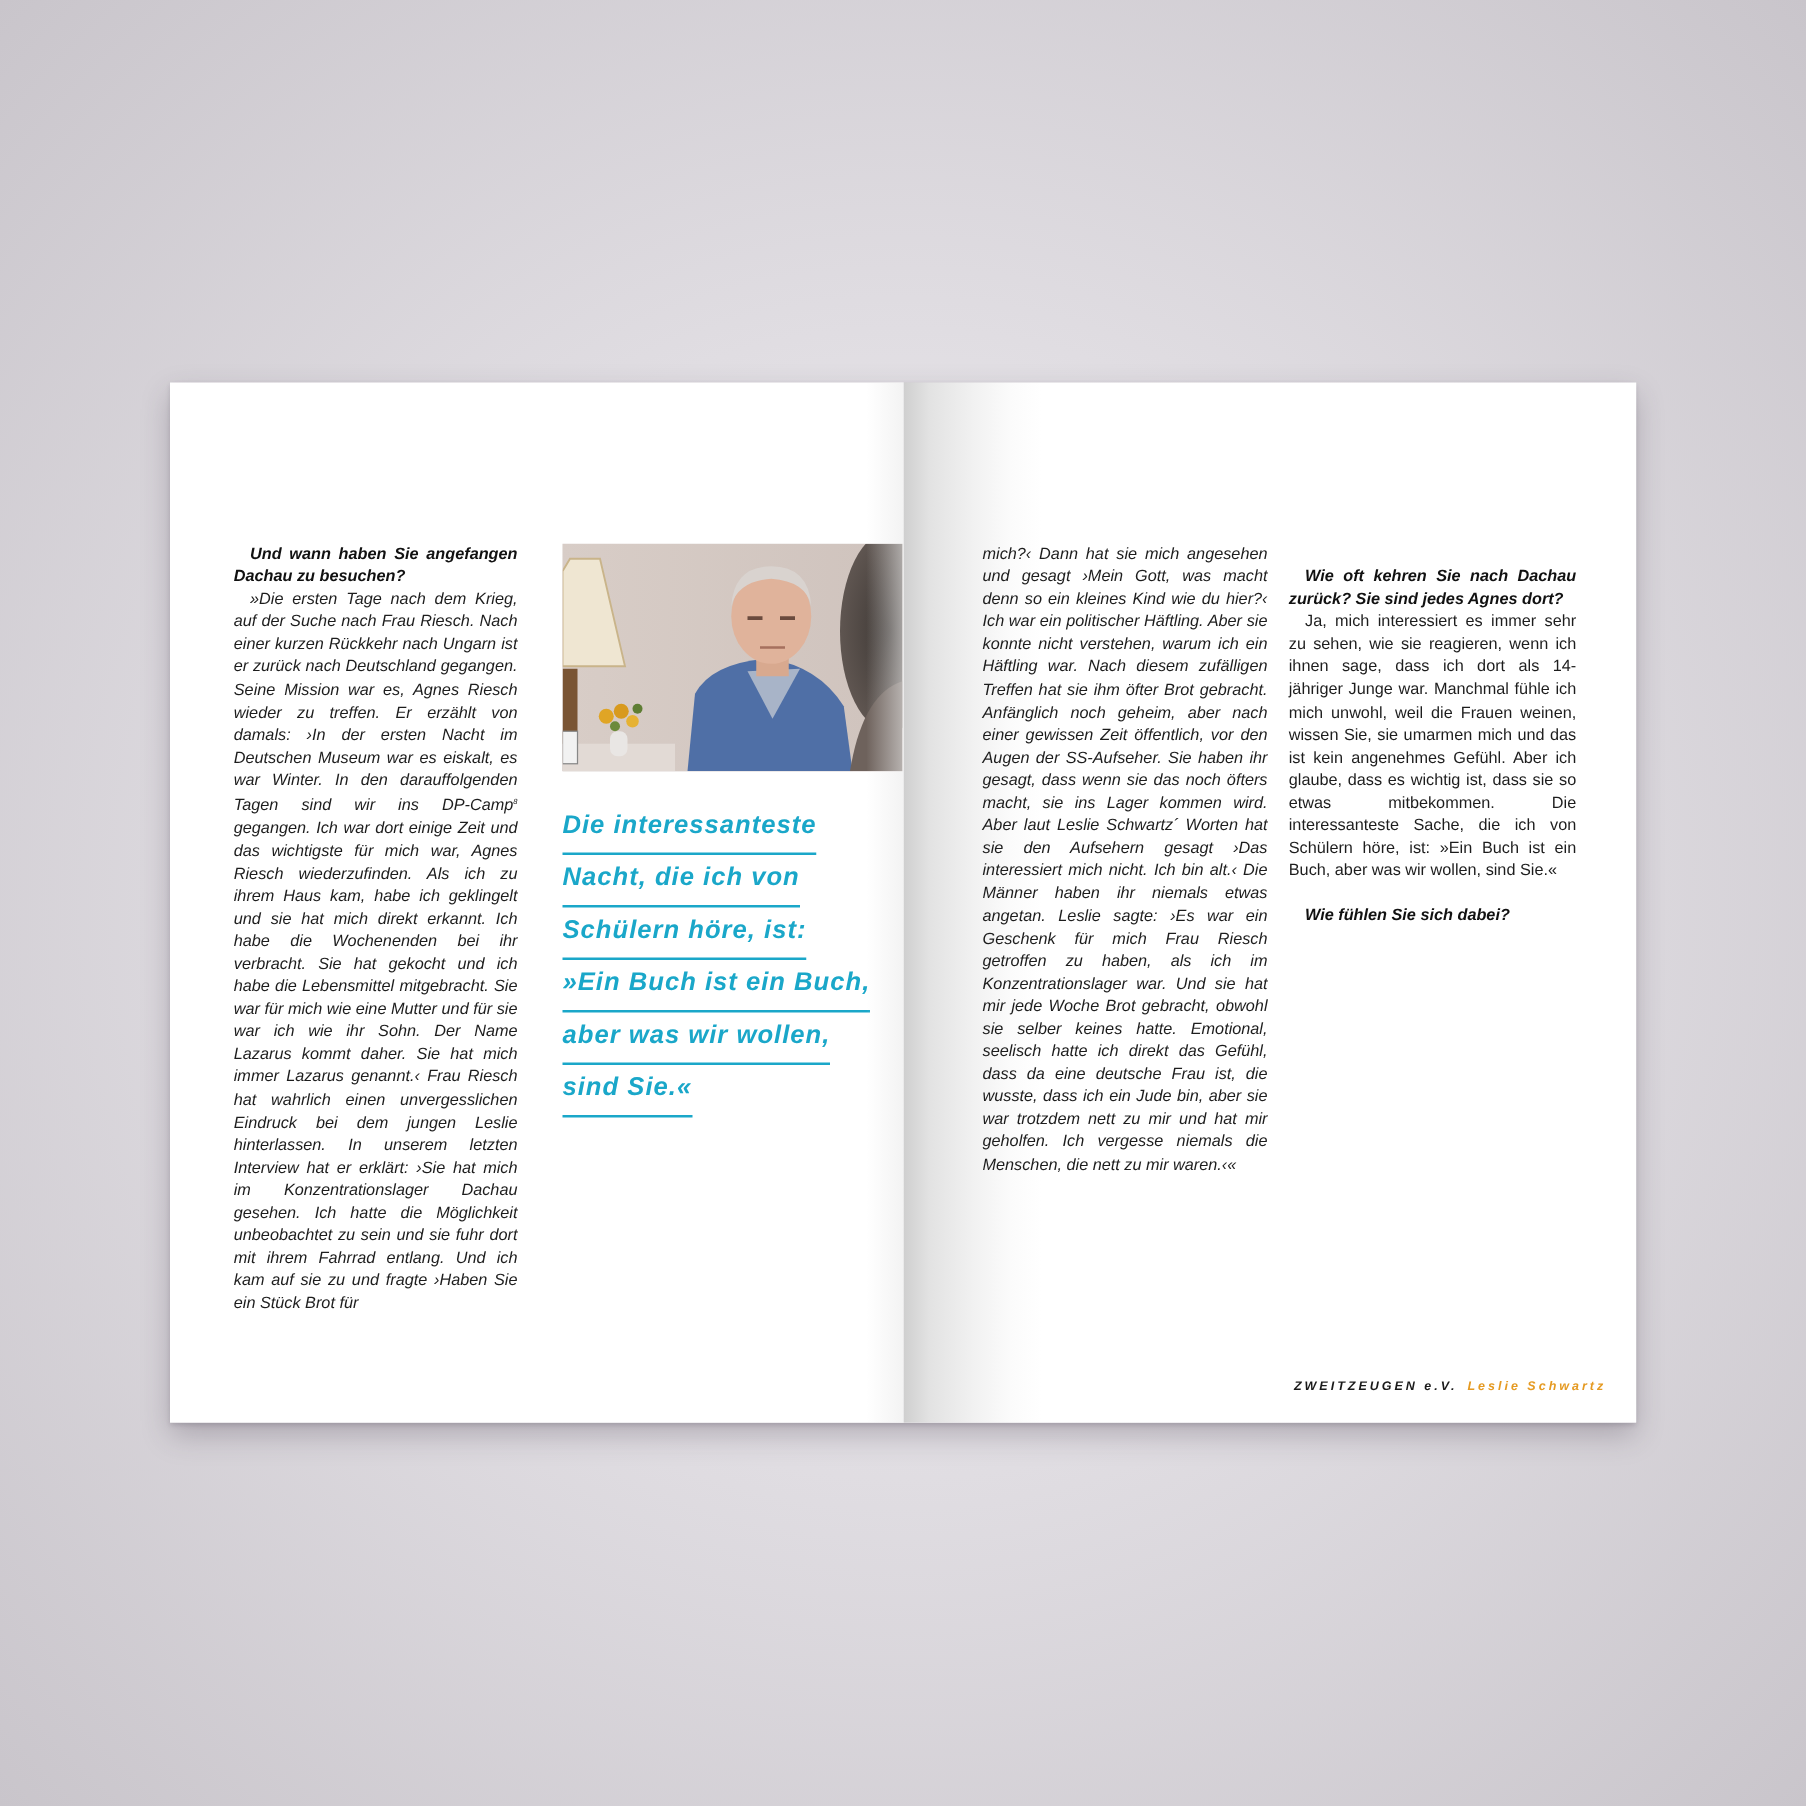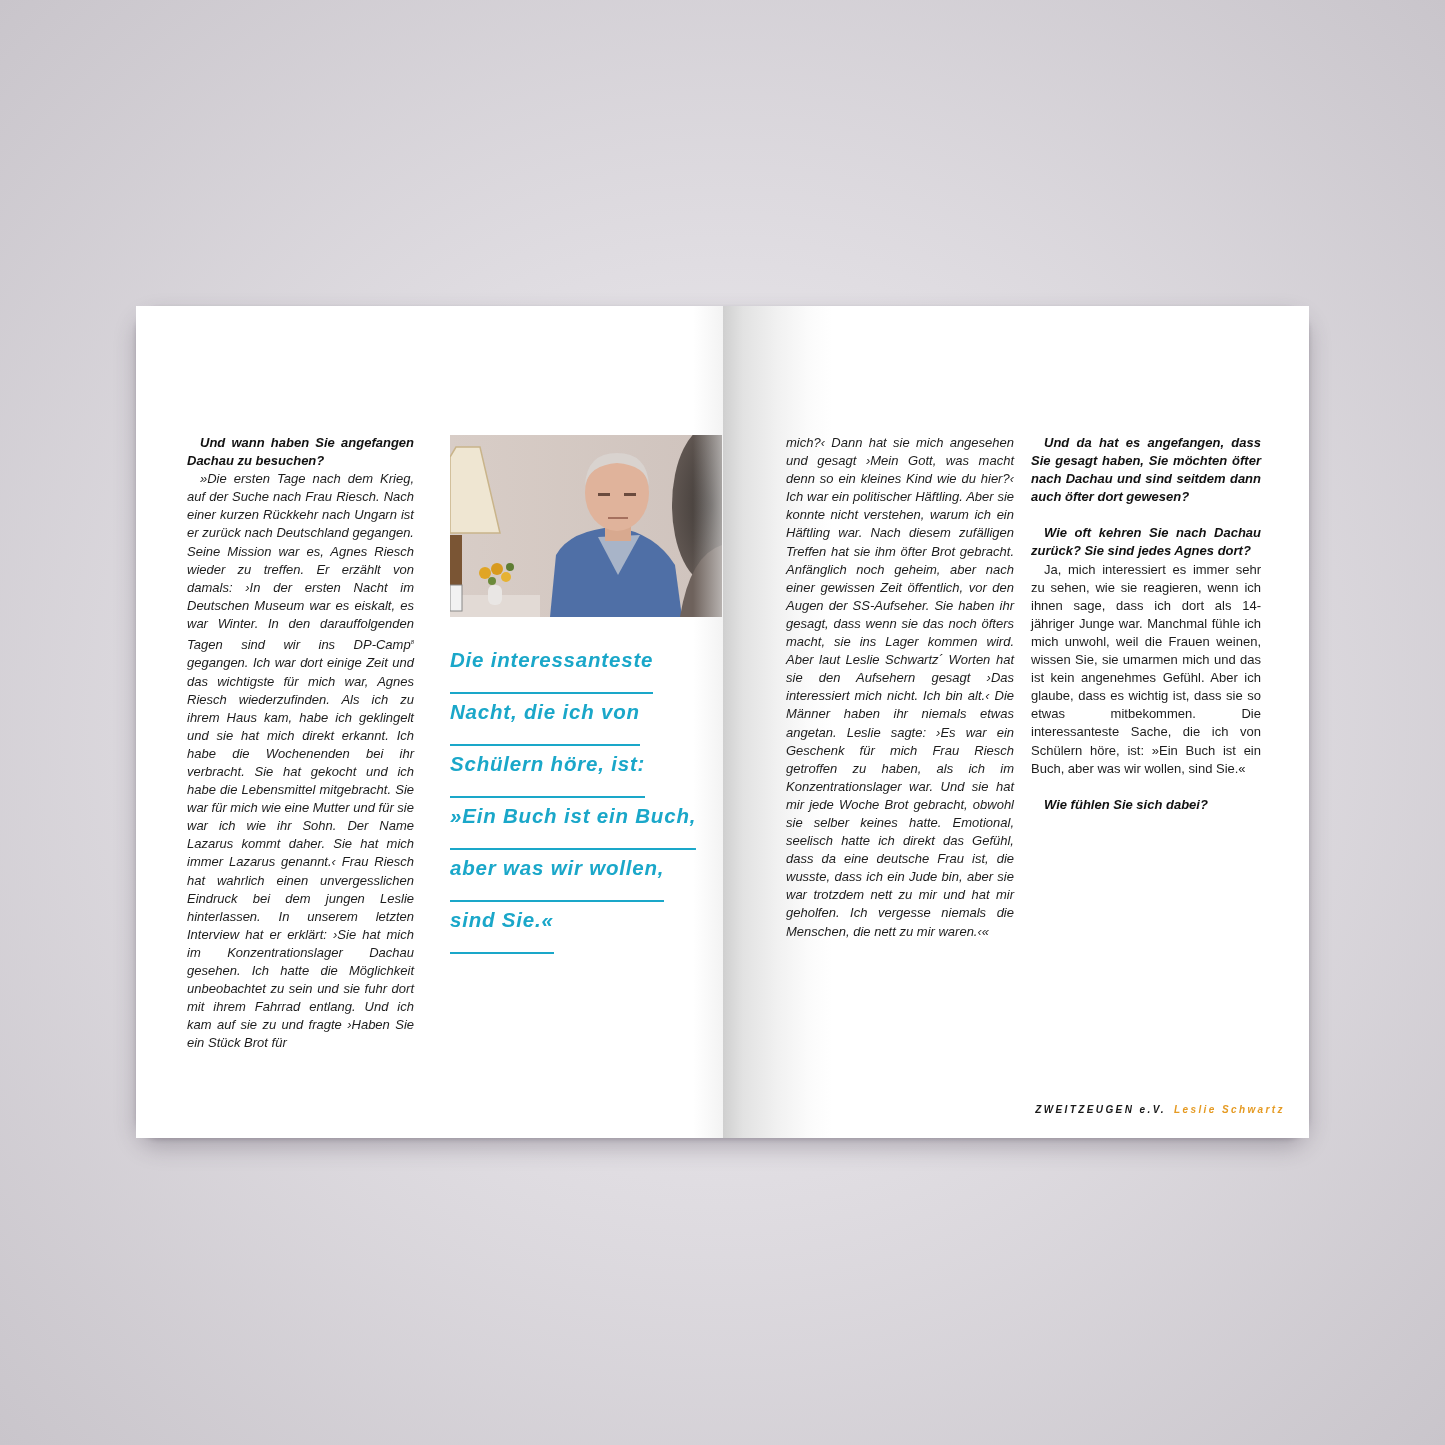--- a/index.html
+++ b/index.html
@@ -4,21 +4,20 @@
   <style>
     html, body { margin: 0; padding: 0; }
     body {
       width: 1445px; height: 1445px; overflow: hidden; position: relative;
       background: radial-gradient(ellipse at 50% 50%, #f3f2f4 0%, #e0dde2 45%, #c9c5cb 100%);
       font-family: "Liberation Sans", sans-serif;
     }
     .spread {
       position: absolute; left: 136px; top: 306px; width: 1173px; height: 832px;
       box-shadow: 0 10px 22px rgba(60,50,70,0.28), 0 2px 4px rgba(60,50,70,0.2);
-      border-radius: 23px;
     }
     .page { position: absolute; top: 0; height: 832px; background: #fff; }
     .page-left { left: 0; width: 587px; }
     .page-right { left: 587px; width: 586px;
       background: linear-gradient(to right, #cfcfcf 0px, #e2e2e2 20px, #f1f1f1 55px, #fbfbfb 85px, #ffffff 110px, #ffffff 100%);
     }
     .page-left::after {
       content: ""; position: absolute; right: 0; top: 0; width: 30px; height: 100%;
       background: linear-gradient(to right, rgba(255,255,255,0), rgba(235,235,235,0.6));
     }
@@ -32,21 +31,21 @@
     .col-4 { left: 308px; top: 128px; width: 230px; }
     .photo {
       position: absolute; left: 314px; top: 129px; width: 272px; height: 182px; overflow: hidden;
       background: linear-gradient(180deg, #d9cfcb 0%, #d2c7c2 60%, #bfb3ae 100%);
     }
     .pullquote {
       position: absolute; left: 314px; top: 342px; width: 250px;
       font-size: 20.5px; font-weight: bold; font-style: italic; color: #1aa7c9; letter-spacing: 0.8px;
     }
     .pullquote .line {
-      display: inline-block; border-bottom: 2.5px solid #1aa7c9; padding-bottom: 20px; margin-bottom: 6px;
+      display: inline-block; border-bottom: 2.5px solid #1aa7c9; padding-bottom: 10px; margin-bottom: 6px;
       white-space: nowrap; line-height: 24px;
     }
     .footer {
       position: absolute; right: 24px; top: 798px; font-size: 10px; font-weight: bold; font-style: italic;
       letter-spacing: 2.4px;
       text-align: right;
     }
     .footer .org { color: #1a1a1a; }
     .footer .name { color: #e59a22; margin-left: 8px; }
     sup { font-size: 6px; }
@@ -115,21 +114,20 @@
       <span class="line">sind Sie.«</span>
     </div>
   </div>
 
   <div class="page page-right">
     <div class="col col-3">
       <p class="it" style="text-indent:0">mich?‹ Dann hat sie mich angesehen und gesagt ›Mein Gott, was macht denn so ein kleines Kind wie du hier?‹ Ich war ein politischer Häftling. Aber sie konnte nicht verstehen, warum ich ein Häftling war. Nach diesem zufälligen Treffen hat sie ihm öfter Brot gebracht. Anfänglich noch geheim, aber nach einer gewissen Zeit öffentlich, vor den Augen der SS-Aufseher. Sie haben ihr gesagt, dass wenn sie das noch öfters macht, sie ins Lager kommen wird. Aber laut Leslie Schwartz´ Worten hat sie den Aufsehern gesagt ›Das interessiert mich nicht. Ich bin alt.‹ Die Männer haben ihr niemals etwas angetan. Leslie sagte: ›Es war ein Geschenk für mich Frau Riesch getroffen zu haben, als ich im Konzentrationslager war. Und sie hat mir jede Woche Brot gebracht, obwohl sie selber keines hatte. Emotional, seelisch hatte ich direkt das Gefühl, dass da eine deutsche Frau ist, die wusste, dass ich ein Jude bin, aber sie war trotzdem nett zu mir und hat mir geholfen. Ich vergesse niemals die Menschen, die nett zu mir waren.‹«</p>
     </div>
 
     <div class="col col-4">
-      <p class="q">Und da hat es angefangen, dass Sie gesagt haben, Sie möchten öfter nach Dachau und sind seitdem dann auch öfter dort gewesen?</p>
       <div class="gap"></div>
       <p class="q">Wie oft kehren Sie nach Dachau zurück? Sie sind jedes Agnes dort?</p>
       <p>Ja, mich interessiert es immer sehr zu sehen, wie sie reagieren, wenn ich ihnen sage, dass ich dort als 14-jähriger Junge war. Manchmal fühle ich mich unwohl, weil die Frauen weinen, wissen Sie, sie umarmen mich und das ist kein angenehmes Gefühl. Aber ich glaube, dass es wichtig ist, dass sie so etwas mitbekommen. Die interessanteste Sache, die ich von Schülern höre, ist: »Ein Buch ist ein Buch, aber was wir wollen, sind Sie.«</p>
       <div class="gap"></div>
       <p class="q">Wie fühlen Sie sich dabei?</p>
     </div>
 
     <div class="footer">
       <span class="org">ZWEITZEUGEN e.V.</span><span class="name">Leslie Schwartz</span>
     </div>

